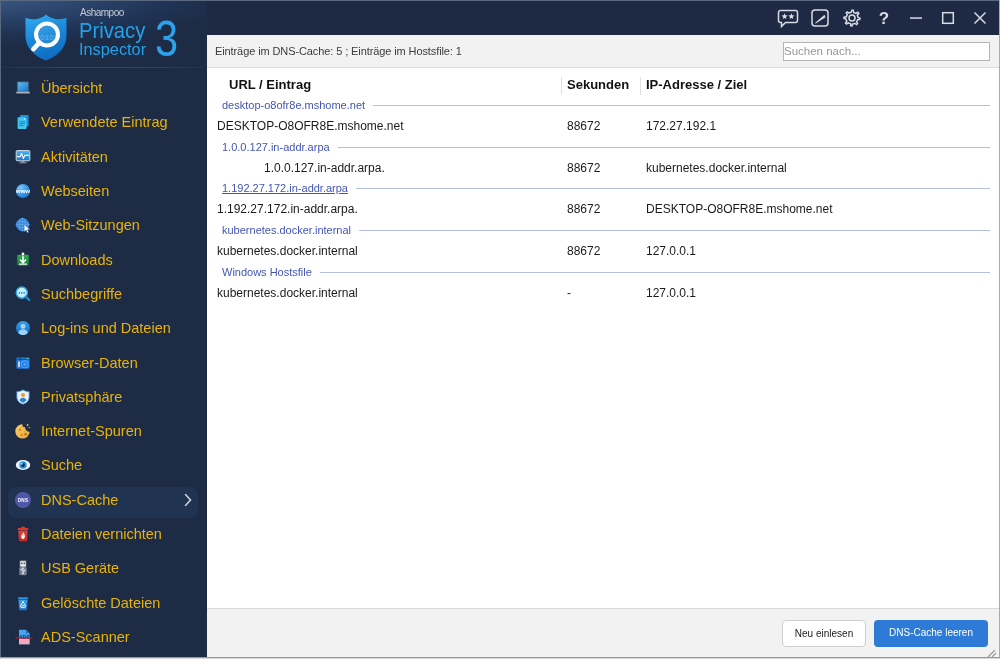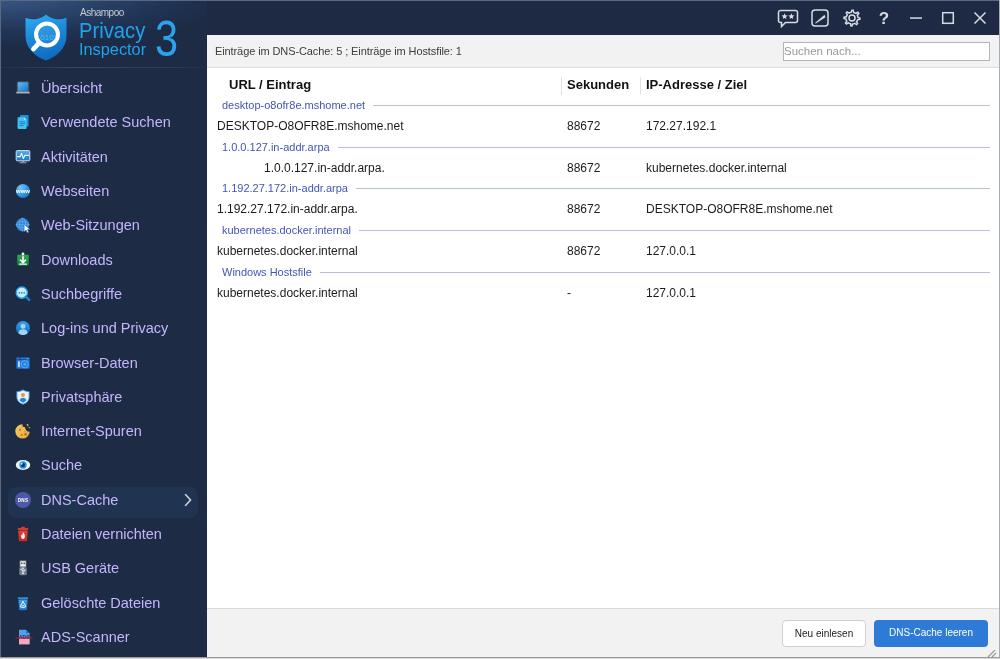--- a/index.html
+++ b/index.html
@@ -10,21 +10,21 @@
 
 .sidebar { position:absolute; left:0; top:0; width:207px; height:659px; background:#1d2b45; }
 .logo { position:absolute; left:0; top:0; width:207px; height:68px;
   background:radial-gradient(150% 100% at -5% -10%,#3d5c8a 0%,#2d476f 30%,#203456 58%,#1d2b45 80%); }
 .logo-ashampoo { position:absolute; left:80px; top:6.5px; font-size:10px; color:#c3cad4; letter-spacing:-0.5px; }
 .logo-privacy { position:absolute; left:79px; top:18px; font-size:22px; font-weight:400; color:#22a2ea; transform:scaleX(0.92); transform-origin:0 0; }
 .logo-inspector { position:absolute; left:79px; top:40px; font-size:17px; color:#22a2ea; transform:scaleX(0.96); transform-origin:0 0; }
 .logo-3 { position:absolute; left:155px; top:15.5px; font-size:50px; line-height:46px; font-weight:400; color:#2aa2ee; transform:scaleX(0.83); transform-origin:0 0; }
 
 .menu { position:absolute; left:0; top:71px; width:207px; }
-.mi { position:relative; height:34.3px; display:flex; align-items:center; color:#c4b5fd; font-size:14.5px;text-align:center; }
+.mi { position:relative; height:34.3px; display:flex; align-items:center; color:#eab308; font-size:14.5px;text-align:center; }
 .mi .ic { position:absolute; left:15px; top:50%; margin-top:-8px; width:16px; height:16px; }
 .mi .lb { position:absolute; left:41px; top:50%; transform:translateY(-50%); white-space:nowrap; }
 .mi.sel::before { content:""; position:absolute; left:8px; right:9px; top:4px; bottom:-1px; background:#203350; border-radius:8px; }
 .mi.sel .chev { position:absolute; right:15px; top:50%; transform:translateY(-50%); }
 
 
 .titlebar { position:absolute; left:207px; top:0; width:793px; height:35px; background:#1e2a43; }
 .tbicons { position:absolute; right:4px; top:0; height:35px; display:flex; align-items:center; }
 .tbi { width:32px; height:35px; display:flex; align-items:center; justify-content:center; color:#d6dbe4; }
 
@@ -143,21 +143,21 @@
         </div>
         <div class="mi">
           <span class="ic"><svg width="16" height="16" viewBox="0 0 16 16">
  <rect x="5" y="1" width="8.6" height="11.6" rx="1" fill="#1d92d8"></rect>
  <path d="M2.6 3.2 L9 3.2 L11.6 5.8 L11.6 14 A1 1 0 0 1 10.6 15 L3.6 15 A1 1 0 0 1 2.6 14 Z" fill="#41c4f0"></path>
  <path d="M9 3.2 L9 5.8 L11.6 5.8 Z" fill="#b5e8fa"></path>
  <rect x="4.4" y="7.3" width="5.6" height="1" fill="#1a7fd0"></rect>
  <rect x="4.4" y="9.2" width="5.6" height="1" fill="#1a7fd0"></rect>
  <rect x="4.4" y="11.1" width="4" height="1" fill="#1a7fd0"></rect>
             </svg></span>
-          <span class="lb">Verwendete Suchen</span>
+          <span class="lb">Verwendete Eintrag</span>
         </div>
         <div class="mi">
           <span class="ic"><svg width="16" height="16" viewBox="0 0 16 16">
  <defs>
                 <linearGradient id="g3" x1="0" y1="0" x2="0" y2="1">
                   <stop offset="0" stop-color="#4fb2f0"></stop>
                   <stop offset="1" stop-color="#1a77cf"></stop>
                 </linearGradient>
               </defs>
  <rect x="1.2" y="1.6" width="13.6" height="10.2" rx="1" fill="url(#g3)" stroke="#d9dee5" stroke-width="1"></rect>
@@ -221,21 +221,21 @@
  <defs>
                 <linearGradient id="g8" x1="0" y1="0" x2="0" y2="1">
                   <stop offset="0" stop-color="#2fa3ee"></stop>
                   <stop offset="1" stop-color="#1468be"></stop>
                 </linearGradient>
               </defs>
  <circle cx="8" cy="8" r="7" fill="url(#g8)"></circle>
  <circle cx="8" cy="6.2" r="2.5" fill="#9fd3f5"></circle>
  <path d="M3.4 12.9 C3.8 10.4 5.7 9.3 8 9.3 C10.3 9.3 12.2 10.4 12.6 12.9 C11.4 14.2 9.8 15 8 15 C6.2 15 4.6 14.2 3.4 12.9 Z" fill="#9fd3f5"></path>
             </svg></span>
-          <span class="lb">Log-ins und Privacy</span>
+          <span class="lb">Log-ins und Dateien</span>
         </div>
         <div class="mi">
           <span class="ic"><svg width="16" height="16" viewBox="0 0 16 16">
  <rect x="1.4" y="2.2" width="13.2" height="11.6" rx="1.2" fill="#1e7ae0"></rect>
  <path d="M1.4 5 L14.6 5 L14.6 3.4 A1.2 1.2 0 0 0 13.4 2.2 L2.6 2.2 A1.2 1.2 0 0 0 1.4 3.4 Z" fill="#10509e"></path>
  <rect x="2.4" y="3.1" width="1.1" height="1.1" rx="0.3" fill="#5aa7f0"></rect>
  <rect x="6" y="3.2" width="4.6" height="0.9" rx="0.4" fill="#3f8fe8"></rect>
  <rect x="11.2" y="3.1" width="2.6" height="1.1" rx="0.3" fill="#35c8c0"></rect>
  <rect x="3.2" y="6.3" width="1.5" height="6" rx="0.7" fill="#e8f2fc"></rect>
  <circle cx="9.8" cy="9.3" r="3.4" fill="none" stroke="#55a5f2" stroke-width="1.1"></circle>
@@ -360,21 +360,21 @@
     <div class="vsep" style="left:433px;"></div>
     <div id="rows">
         <div class="grp" style="left:15px;top:25px;">desktop-o8ofr8e.mshome.net</div>
         <div class="dr" style="left:10px;top:45.85px;">DESKTOP-O8OFR8E.mshome.net</div>
         <div class="dr" style="left:360px;top:45.85px;">88672</div>
         <div class="dr" style="left:439px;top:45.85px;">172.27.192.1</div>
         <div class="grp" style="left:15px;top:66.7px;">1.0.0.127.in-addr.arpa</div>
         <div class="dr" style="left:10px;top:87.55000000000001px;margin-left:47px;">1.0.0.127.in-addr.arpa.</div>
         <div class="dr" style="left:360px;top:87.55000000000001px;">88672</div>
         <div class="dr" style="left:439px;top:87.55000000000001px;">kubernetes.docker.internal</div>
-        <div class="grp" style="left:15px;top:108.4px;">1.192.27.172.in-addr.arpa</div>
+        <div class="grp" style="left:15px;top:108.4px;text-decoration:underline;">1.192.27.172.in-addr.arpa</div>
         <div class="dr" style="left:10px;top:129.25px;">1.192.27.172.in-addr.arpa.</div>
         <div class="dr" style="left:360px;top:129.25px;">88672</div>
         <div class="dr" style="left:439px;top:129.25px;">DESKTOP-O8OFR8E.mshome.net</div>
         <div class="grp" style="left:15px;top:150.1px;">kubernetes.docker.internal</div>
         <div class="dr" style="left:10px;top:170.95px;">kubernetes.docker.internal</div>
         <div class="dr" style="left:360px;top:170.95px;">88672</div>
         <div class="dr" style="left:439px;top:170.95px;">127.0.0.1</div>
         <div class="grp" style="left:15px;top:191.79999999999998px;">Windows Hostsfile</div>
         <div class="dr" style="left:10px;top:212.64999999999998px;">kubernetes.docker.internal</div>
         <div class="dr" style="left:360px;top:212.64999999999998px;">-</div>

